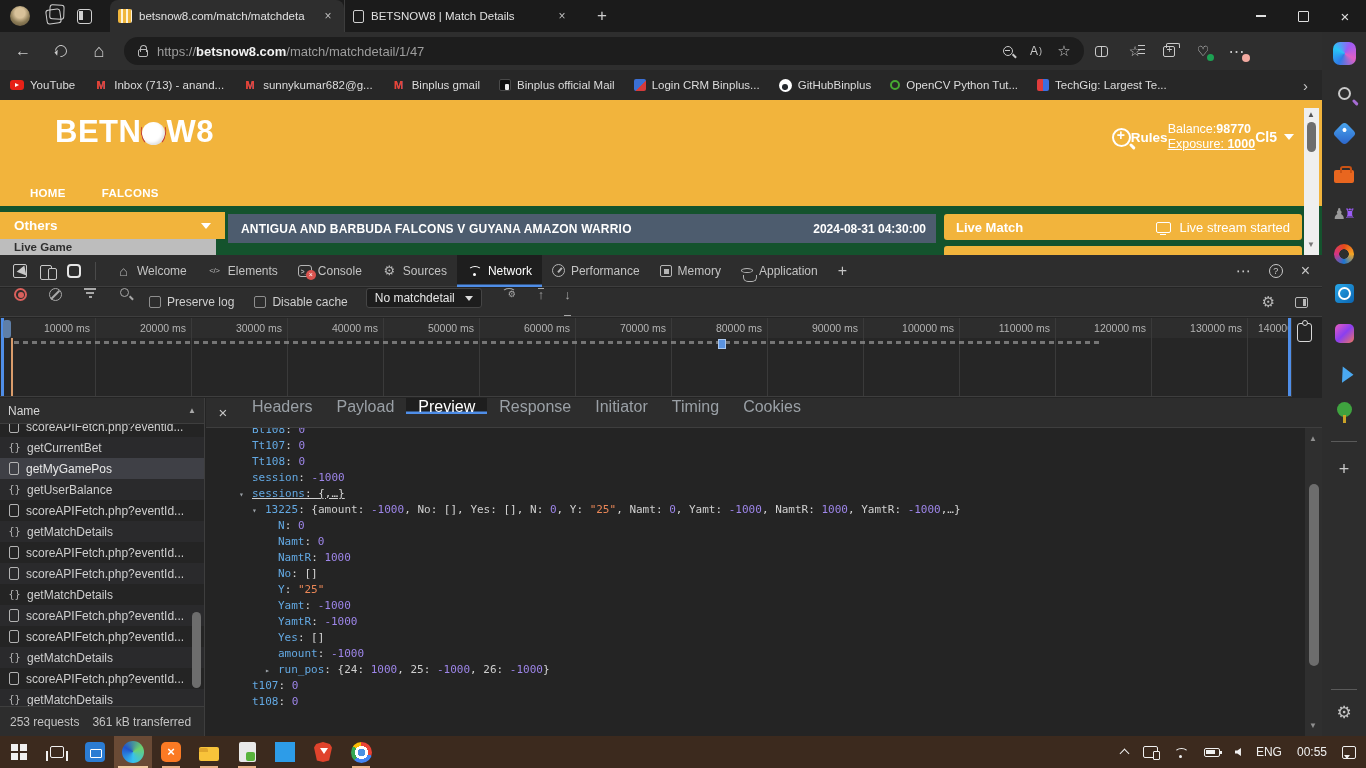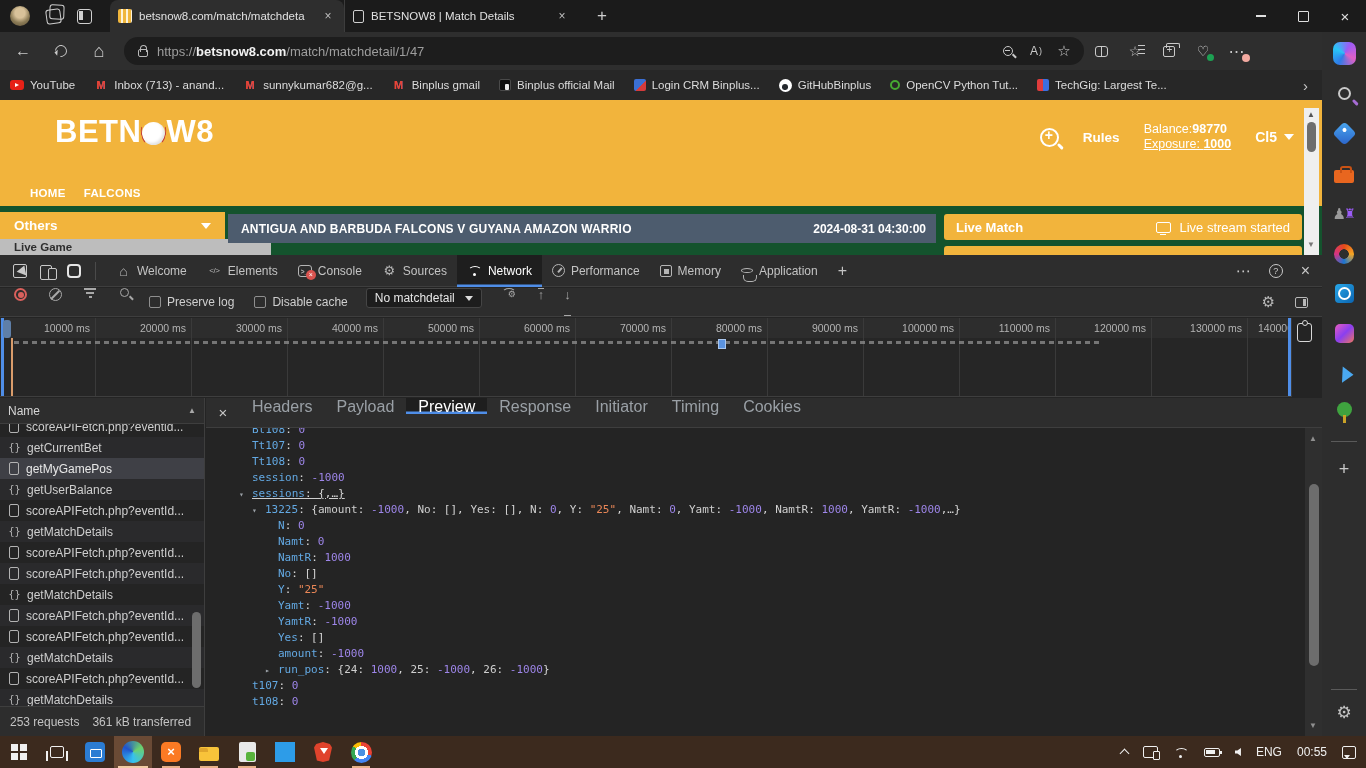--- a/index.html
+++ b/index.html
@@ -83,37 +83,37 @@
   .bkchev::before{content:'›'}
 
   
   #page{position:absolute;top:100px;left:0;width:1322px;height:155px;background:#14532d}
   #siteheader{position:absolute;top:0;left:0;right:0;height:106px;background:#f2b43c}
   #logo{position:absolute;left:55px;top:14px;display:flex;align-items:center;color:#fff;font-size:31px;font-weight:800;letter-spacing:.5px}
   .ball{width:23px;height:23px;background:#fff;border-radius:50%;position:relative;margin:3px 1px 0;box-shadow:inset -2px -2px 3px rgba(0,0,0,.12)}
   .ball::before,.ball::after{content:'';position:absolute;top:2px;width:8px;height:18px;border:1.5px solid #c23b3b;border-radius:50%;border-top-color:transparent;border-bottom-color:transparent}
   .ball::before{left:-1px;border-right-color:transparent;transform:rotate(-12deg)}
   .ball::after{right:-1px;border-left-color:transparent;transform:rotate(12deg)}
-  #sitenav{position:absolute;left:30px;bottom:7px;display:flex;gap:18px}
+  #sitenav{position:absolute;left:30px;bottom:7px;display:flex;gap:36px}
   .snav{color:#fff;font-size:11.5px;font-weight:700;letter-spacing:.3px}
-  #siteright{position:absolute;right:28px;top:22px;display:flex;align-items:center;gap:24px;color:#fff}
+  #siteright{position:absolute;right:28px;top:22px;display:flex;align-items:center;color:#fff}
   .searchplus{width:19px;height:19px;border:2.4px solid #fff;border-radius:50%;position:relative}
   .searchplus::before{content:'+';position:absolute;left:3px;top:-3px;font-size:14px;font-weight:700}
   .searchplus::after{content:'';position:absolute;left:15px;top:15px;width:7px;height:2.6px;background:#fff;transform:rotate(45deg);border-radius:2px}
   .rules{font-size:13.5px;font-weight:700}
   .balblock{font-size:12.5px;line-height:15px;text-align:left}
   .balvalue{font-weight:800}
   .exline{text-decoration:underline;font-weight:800}
   .exline .exlabel{font-weight:400}
   .account{display:flex;align-items:center;gap:7px;font-size:14px;font-weight:800}
   .chevdown{width:0;height:0;border:5px solid transparent;border-top:6px solid #fff;margin-top:5px}
 
   #othersbar{position:absolute;left:0;top:112px;width:225px;height:27px;background:#f2b43c;color:#fff;display:flex;align-items:center;padding:0 14px;font-size:13.5px;font-weight:700}
   #othersbar .chevdown{margin-left:auto}
-  #livegamerow{position:absolute;left:0;top:139px;width:271px;height:16px;background:#bdbdbd;color:#2e2e2e;font-size:11.5px;font-weight:600;padding-left:14px;display:flex;align-items:center}
+  #livegamerow{position:absolute;left:0;top:139px;width:216px;height:16px;background:#bdbdbd;color:#2e2e2e;font-size:11.5px;font-weight:600;padding-left:14px;display:flex;align-items:center}
   #matchbar{position:absolute;left:228px;top:114px;width:708px;height:29px;background:#4d5c6e;color:#fff;display:flex;align-items:center;padding:0 10px 0 13px;font-size:12px;font-weight:700}
   #matchbar .mtitle{flex:1;letter-spacing:.2px}
   #livematchbar{position:absolute;left:944px;top:114px;width:358px;height:26px;background:#f2b43c;border-radius:3px;color:#fff;display:flex;align-items:center;padding:0 12px;font-size:13px;font-weight:700}
   .monitor{width:15px;height:11px;border:1.5px solid #fff;border-radius:2px;position:relative;margin-right:8px;margin-left:auto}
   .monitor::after{content:'';position:absolute;left:3px;top:11px;width:6px;height:1.6px;background:#fff}
   .streamtext{font-weight:400;font-size:13px}
   #partialbar{position:absolute;left:944px;top:146px;width:358px;height:9px;background:#f2b43c;border-radius:3px 3px 0 0}
   
   #pagescroll{position:absolute;left:1304px;top:8px;width:15px;height:147px;background:#efefef}
   #pagescroll .sup{position:absolute;top:2px;left:3px;color:#555;font-size:8px}

